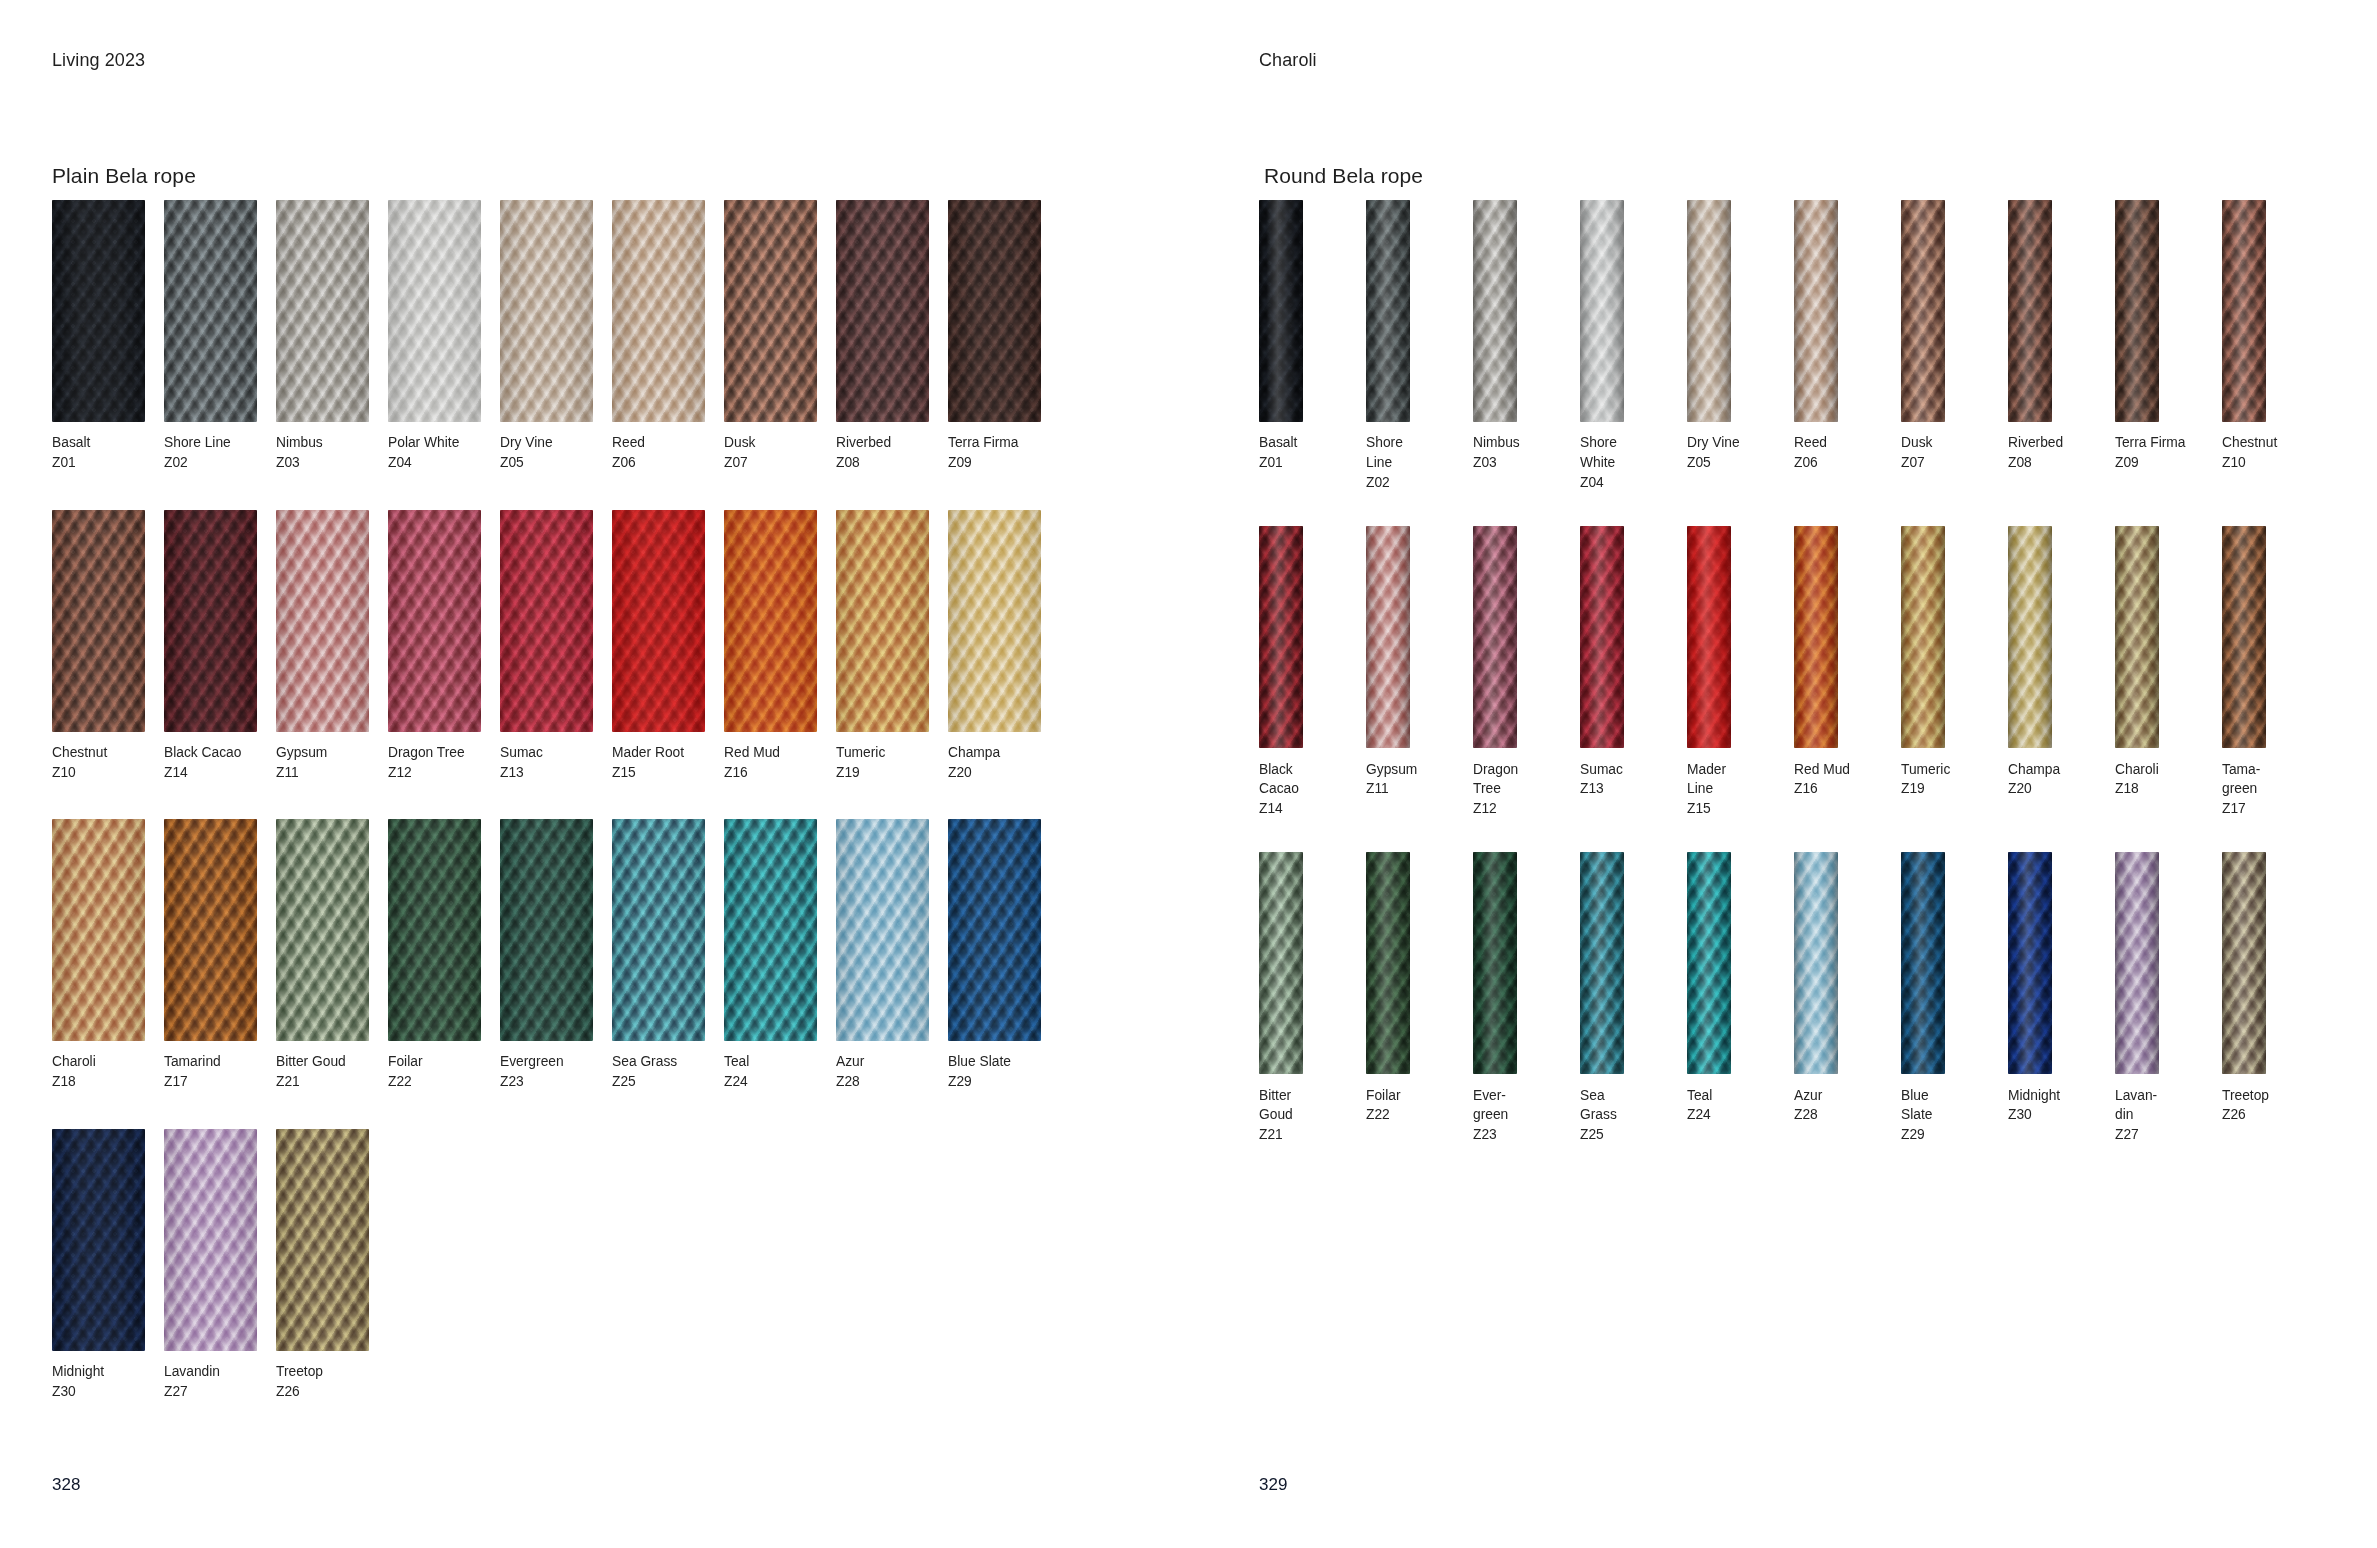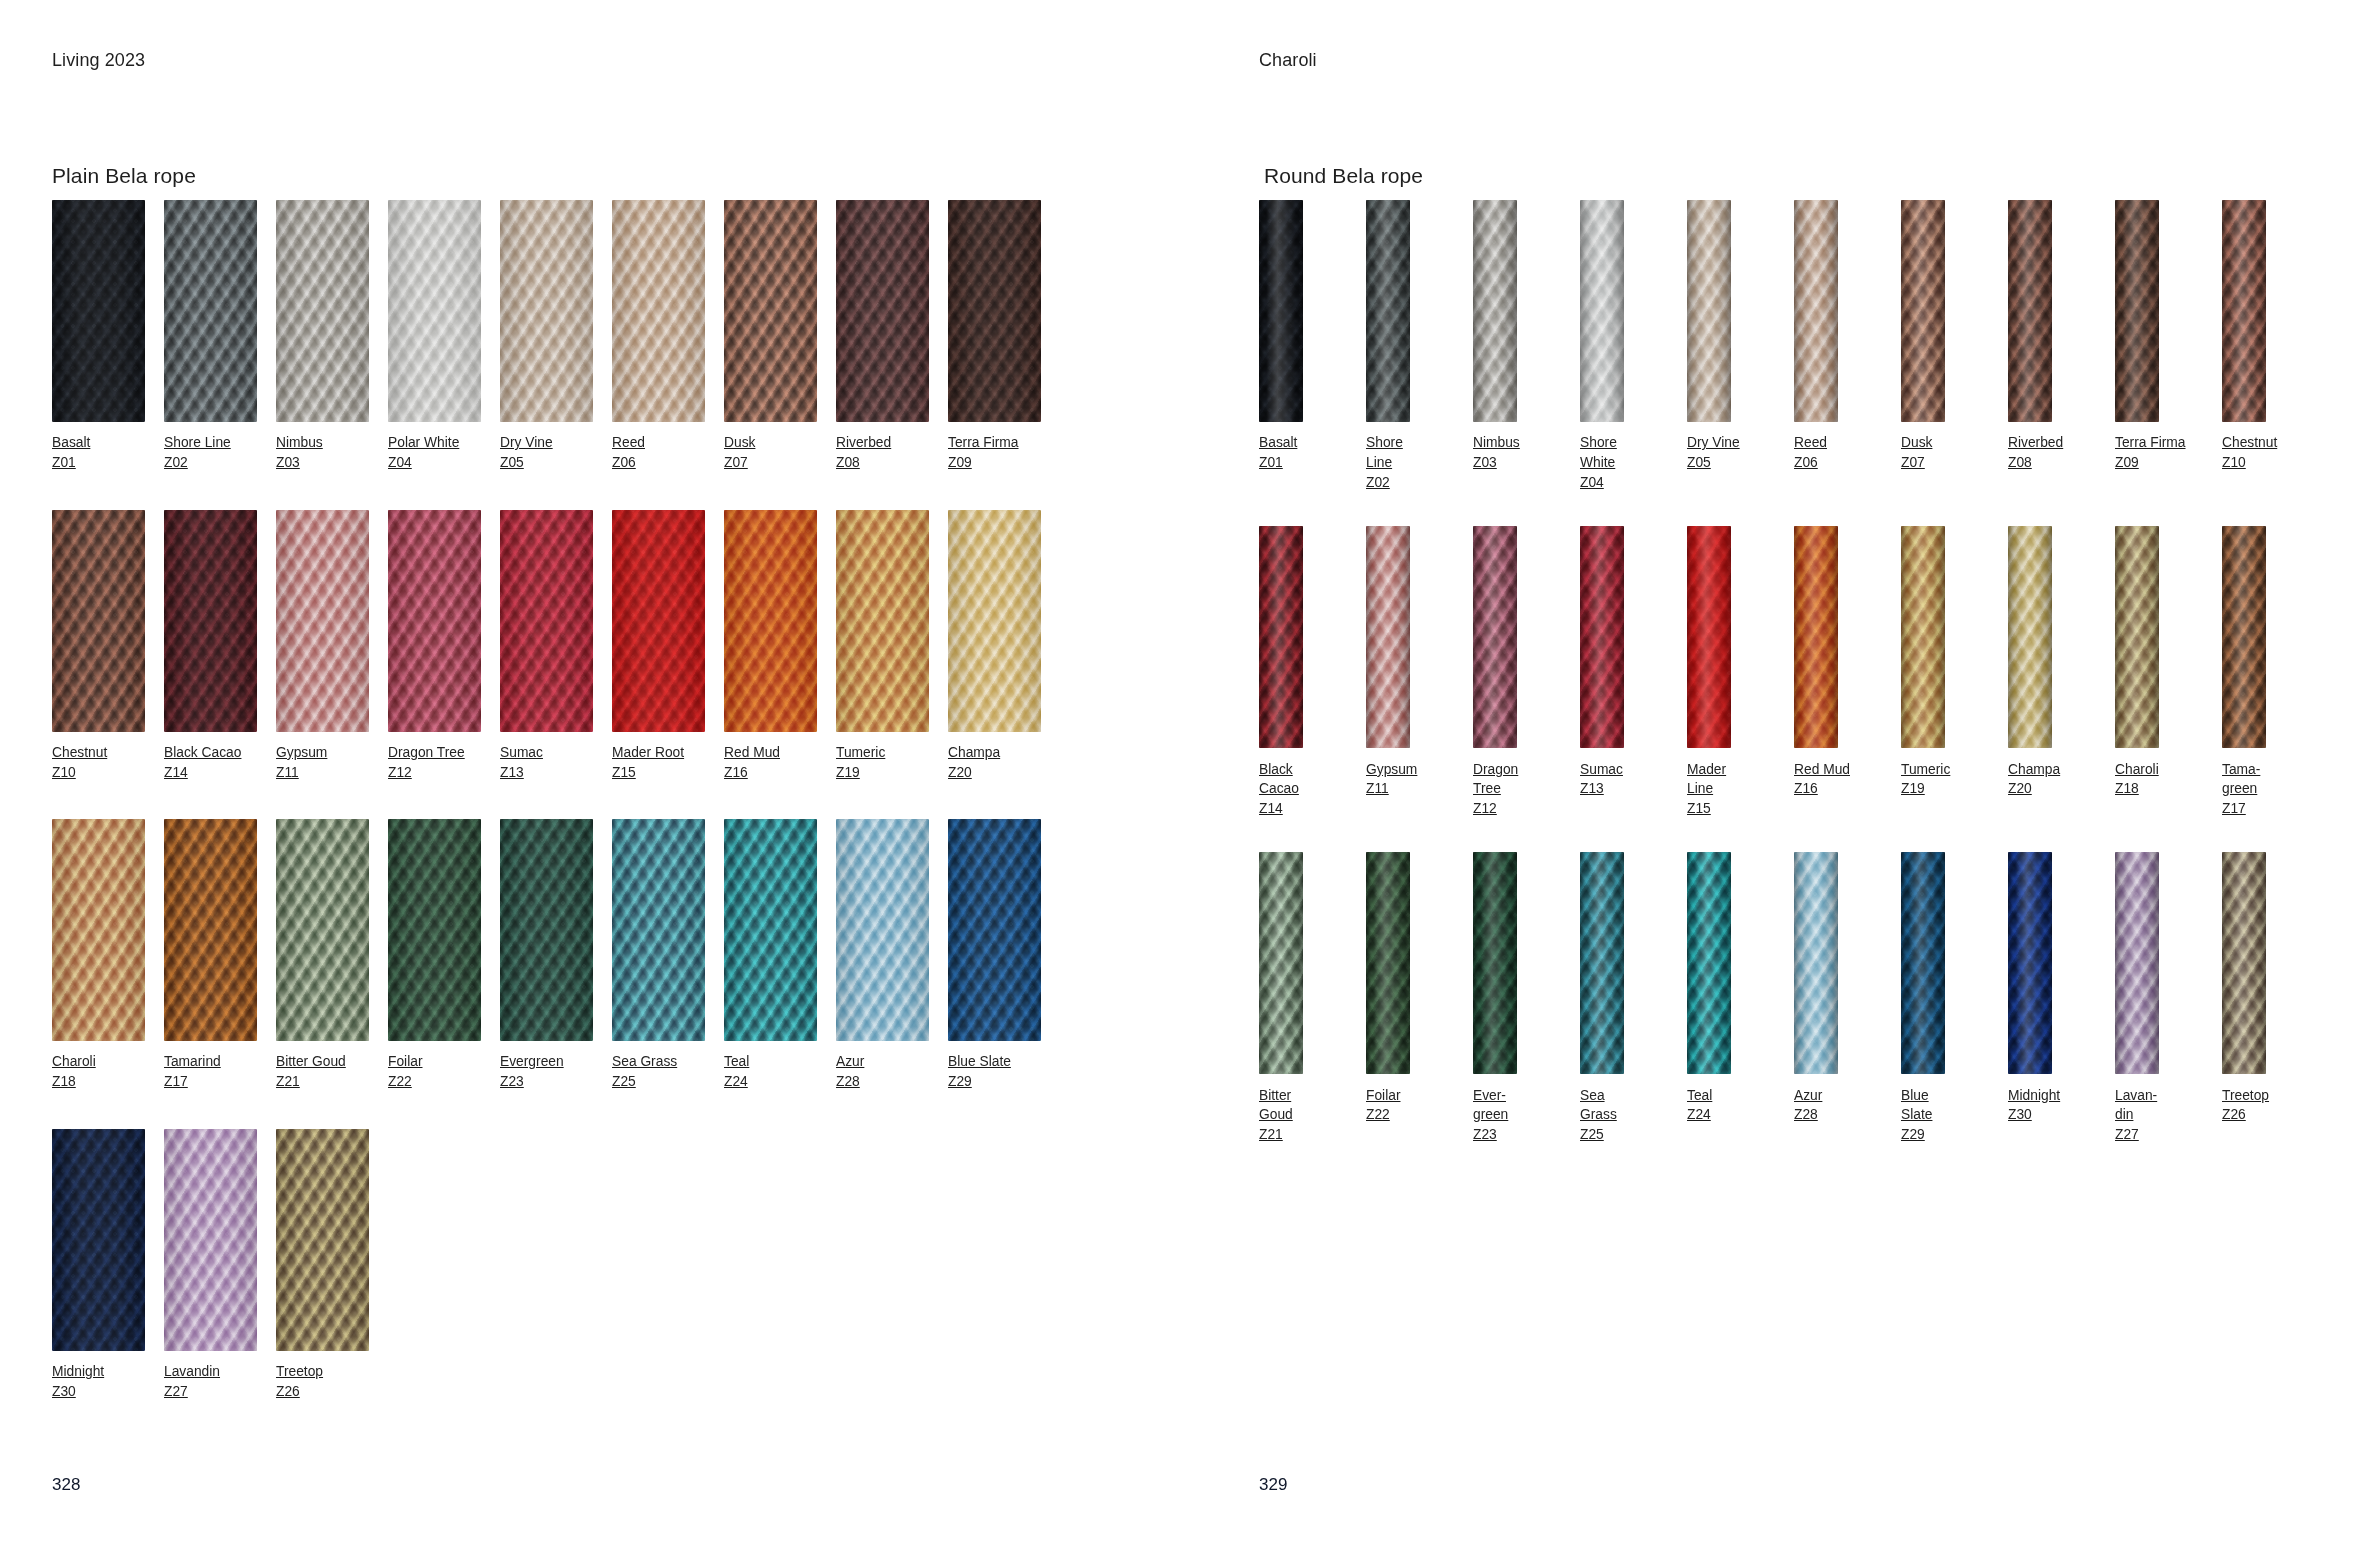--- a/index.html
+++ b/index.html
@@ -30,21 +30,21 @@
   .folio {
     position: absolute; bottom: 53px; font-size: 17px; color: #0f172a;
   }
   .page-left .folio { left: 52px; }
   .page-right .folio { left: 76px; }
 
   .grid { position: absolute; top: 200px; display: flex; flex-direction: column; }
   .page-left .grid { left: 52px; width: 1065px; row-gap: 0; }
   .page-right .grid { left: 76px; width: 1075px; }
 
-  .row { display: flex; text-decoration: underline; }
+  .row { display: flex; }
   .page-left .row { gap: 19px; margin-bottom: 37px; }
   .page-right .row { gap: 18px; margin-bottom: 34px; }
 
   .cell { display: flex; flex-direction: column; }
   .page-left .cell { width: 93px; }
   .page-right .cell { width: 89px; }
 
   .chip {
     position: relative; overflow: hidden; border-radius: 1px;
   }

